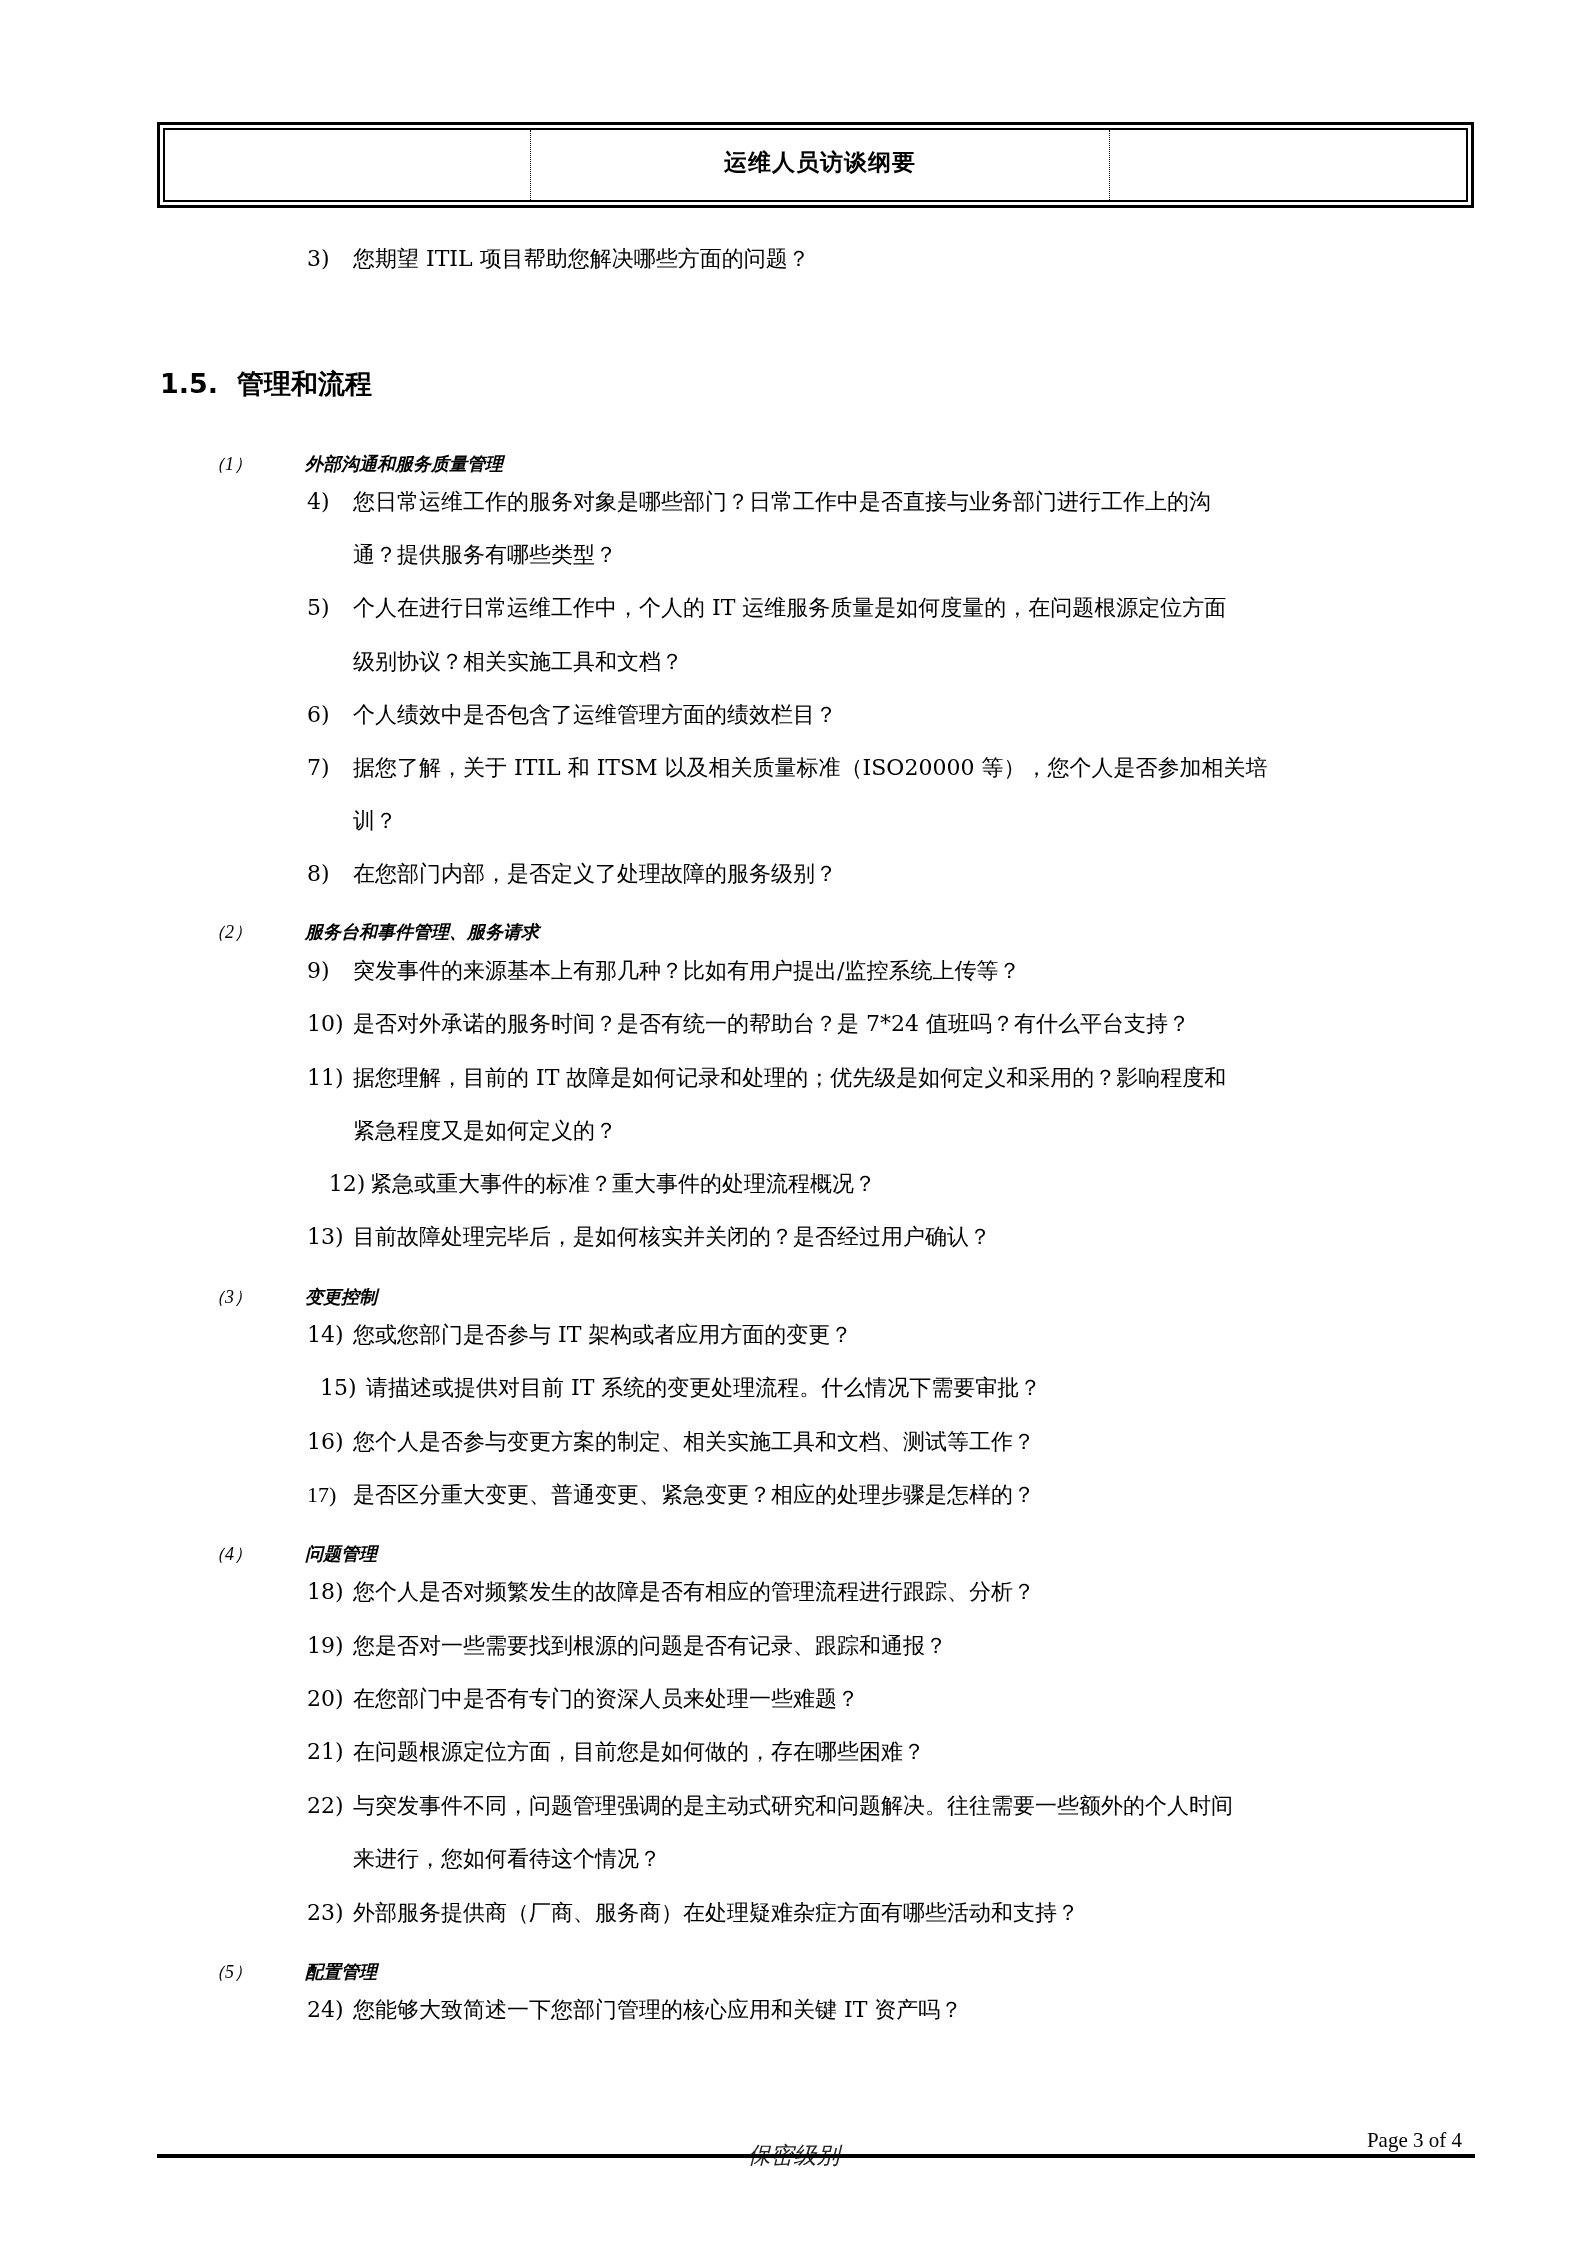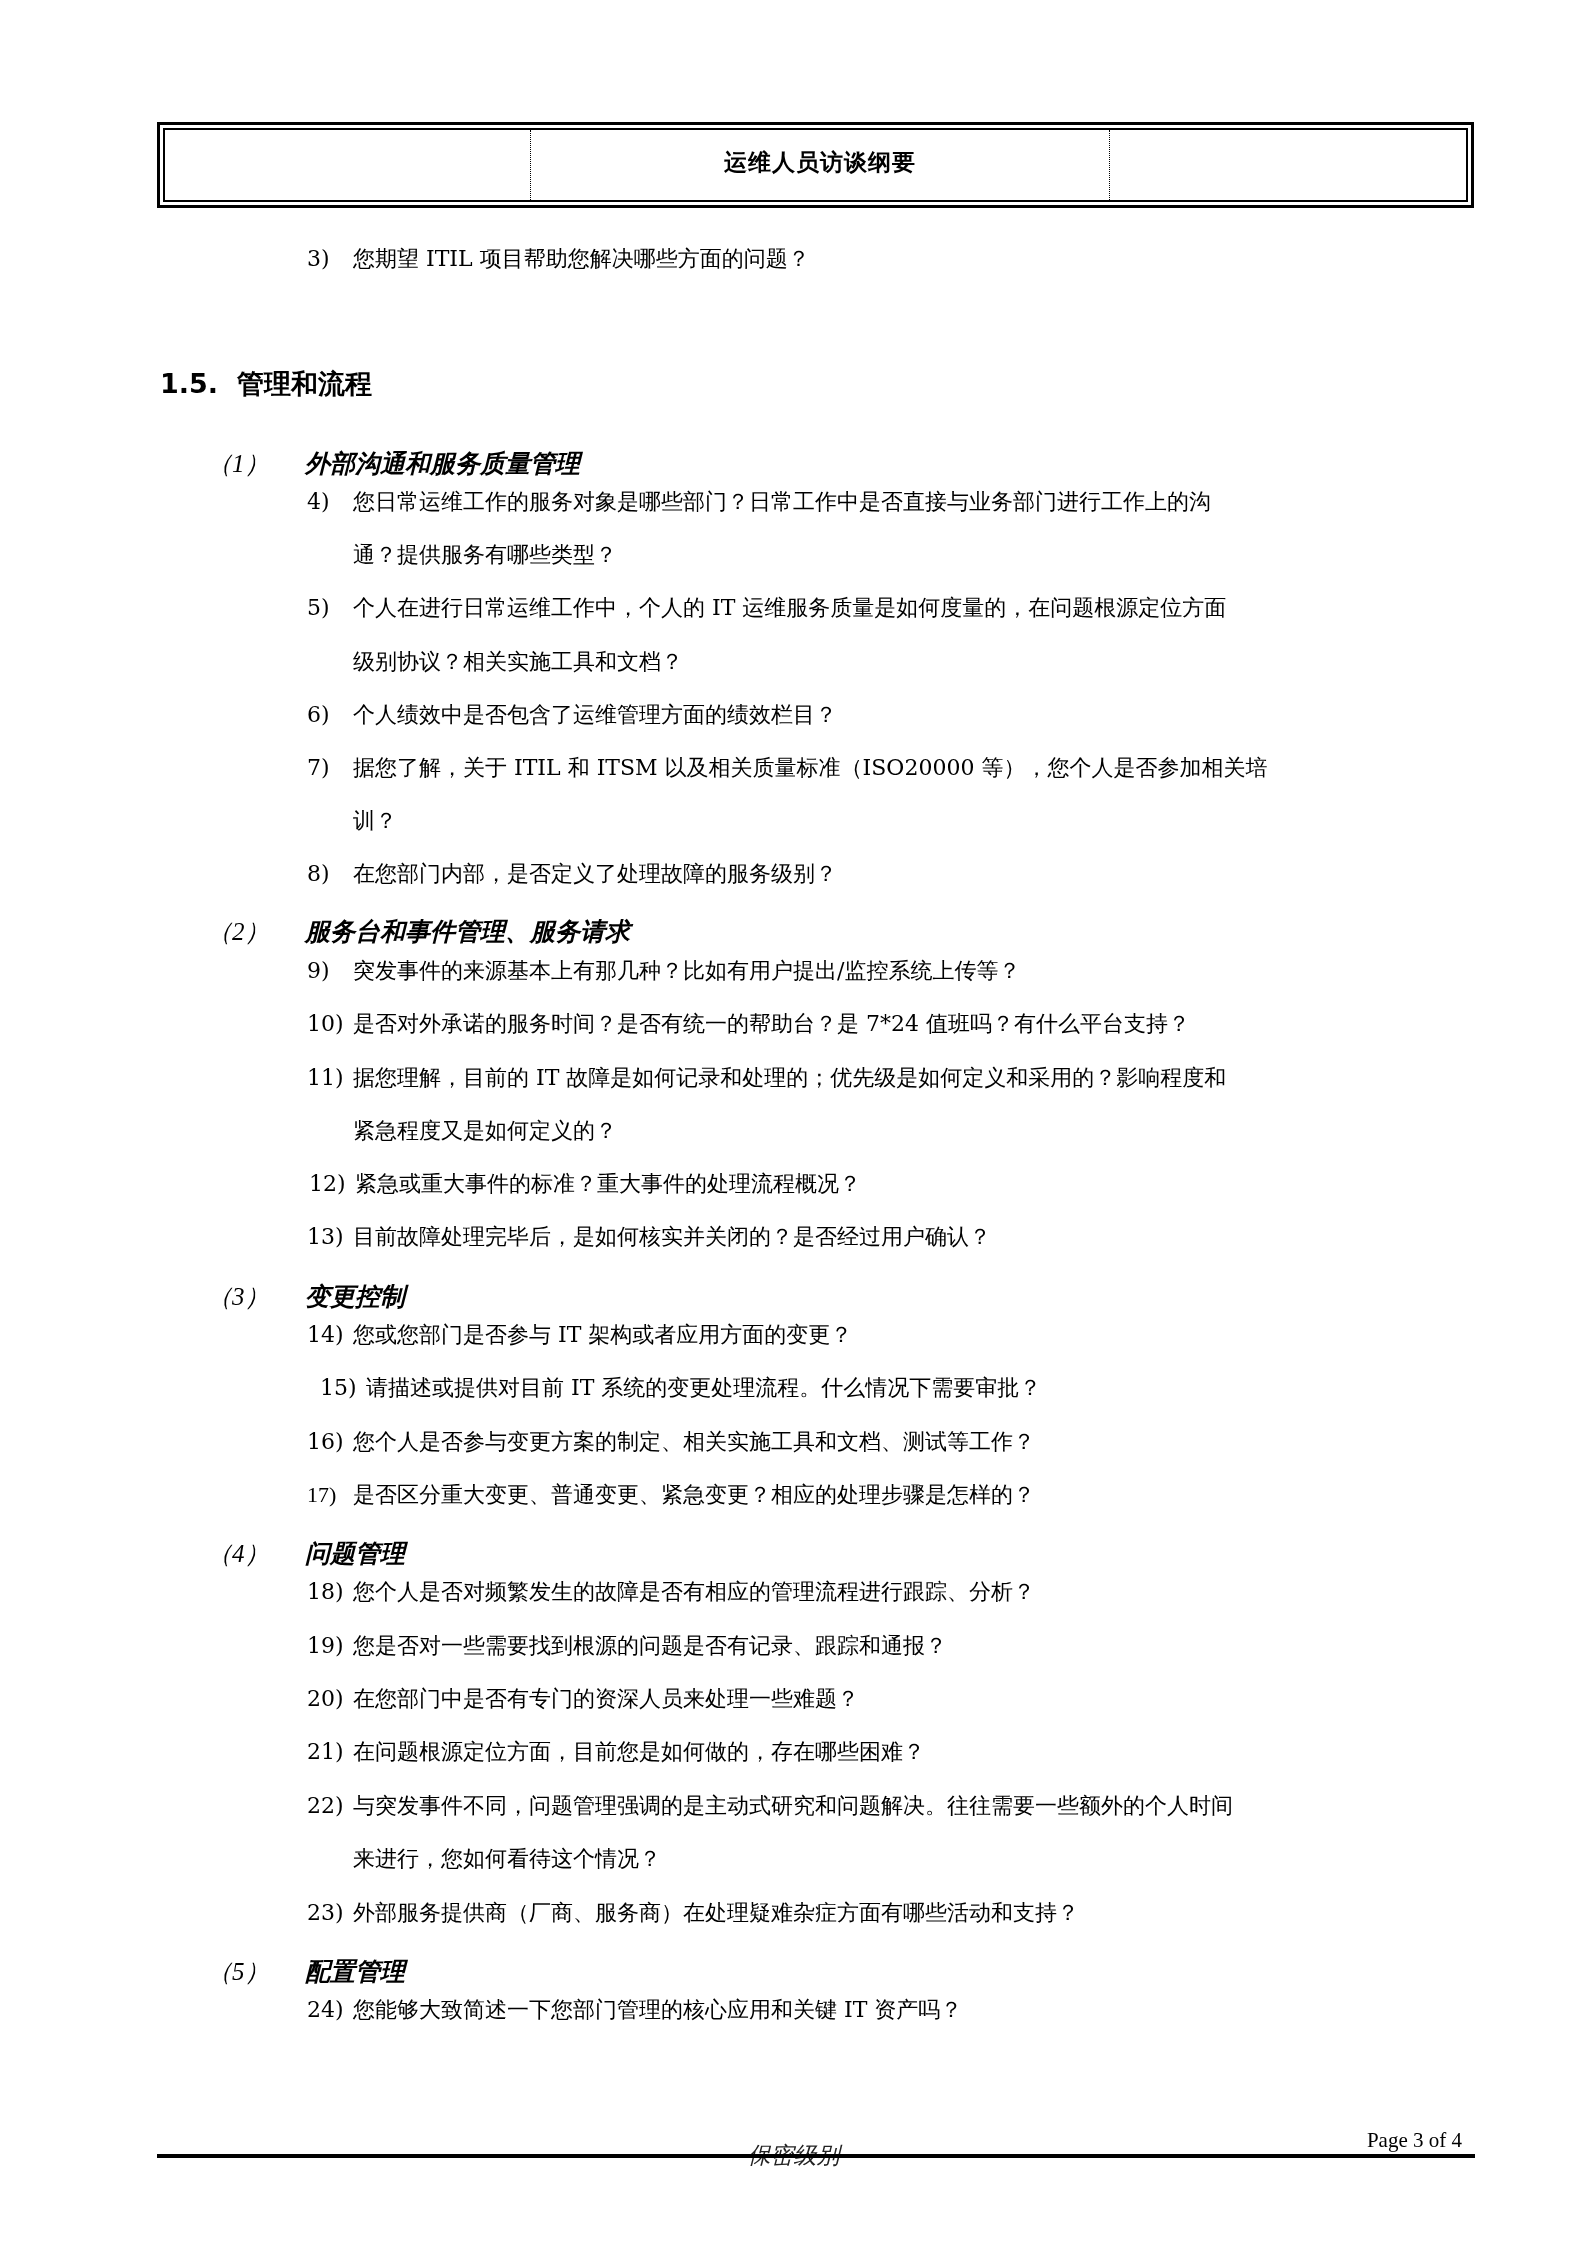--- a/index.html
+++ b/index.html
@@ -66,21 +66,21 @@
     font-weight: bold;
     font-size: 27px;
     line-height: 34px;
     white-space: nowrap;
   }
   .sec-heading .num { display: inline-block; width: 77px; }
   .sub-heading {
     position: absolute;
     left: 207px;
     white-space: nowrap;
-    font-size: 25px;
+    font-size: 18px;
     line-height: 32px;
   }
   .sub-heading .num {
     display: inline-block;
     width: 98px;
     font-style: italic;
     font-family: "Liberation Serif", "DejaVu Serif", serif;
   }
   .sub-heading .label {
     font-weight: bold;
@@ -174,21 +174,21 @@
 
 <div class="line" style="left:307px; top:1009px;">
   <span class="q-num" style="width:46px;">10)</span><span>是否对外承诺的服务时间？是否有统一的帮助台？是 7*24 值班吗？有什么平台支持？</span>
 </div>
 
 <div class="line" style="left:307px; top:1063px;">
   <span class="q-num" style="width:46px;">11)</span><span>据您理解，目前的 IT 故障是如何记录和处理的；优先级是如何定义和采用的？影响程度和</span>
 </div>
 <div class="line" style="left:353px; top:1116px;">紧急程度又是如何定义的？</div>
 
-<div class="line" style="left:309px; top:1169px;">
+<div class="line" style="left:324px; top:1169px;text-align:center;">
   <span class="q-num" style="width:46px;">12)</span><span>紧急或重大事件的标准？重大事件的处理流程概况？</span>
 </div>
 
 <div class="line" style="left:307px; top:1222px;">
   <span class="q-num" style="width:46px;">13)</span><span>目前故障处理完毕后，是如何核实并关闭的？是否经过用户确认？</span>
 </div>
 
 <div class="sub-heading" style="top:1281px;">
   <span class="num">（3）</span><span class="label">变更控制</span>
 </div>

